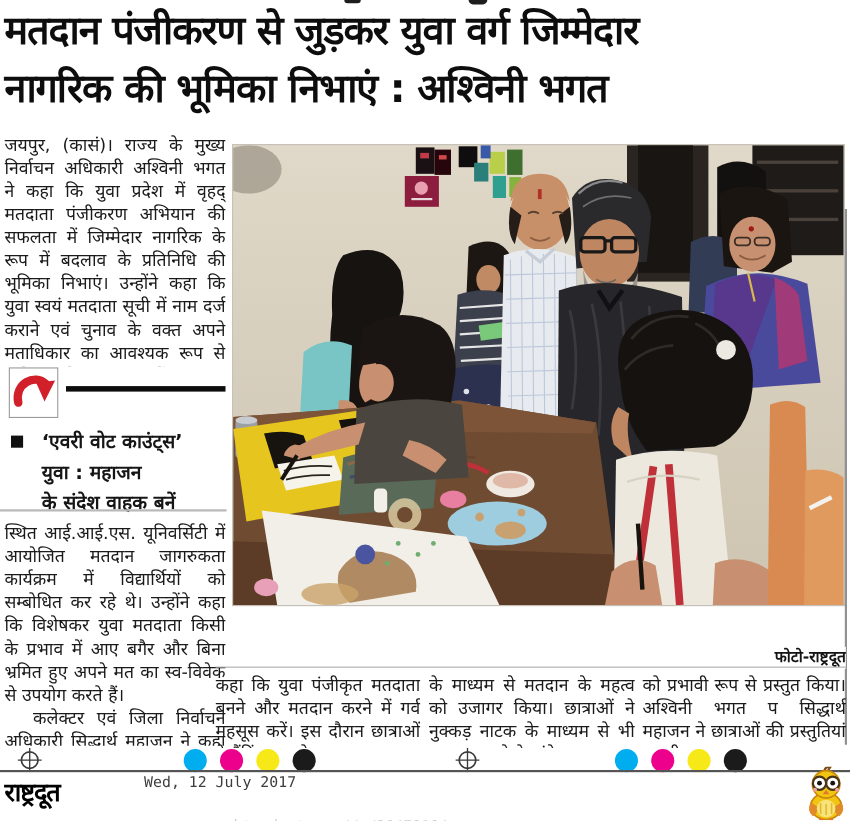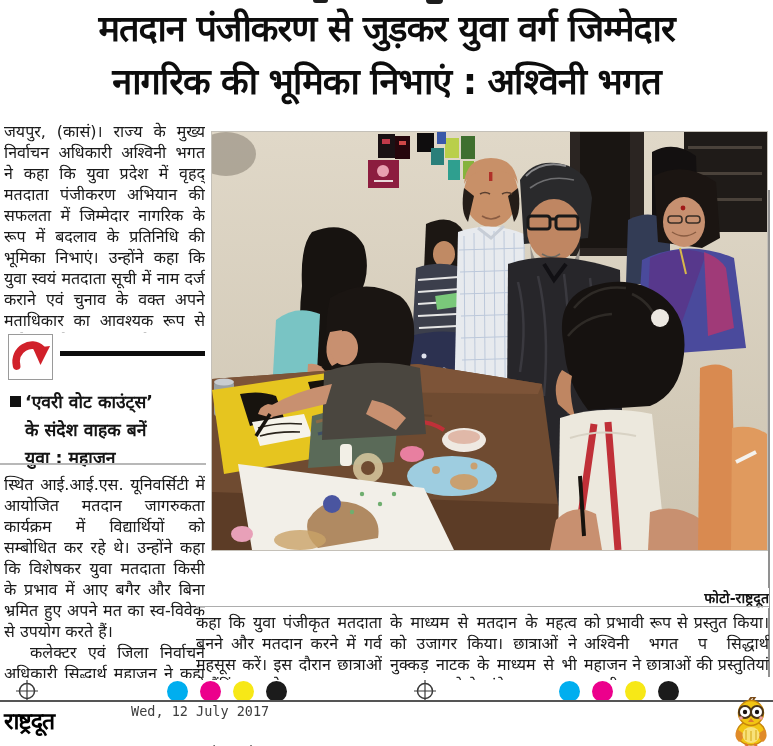--- a/index.html
+++ b/index.html
@@ -1,34 +1,34 @@
 <!DOCTYPE html>
 <html><head>
 <meta charset="utf-8">
 <style>
   html,body{margin:0;padding:0;background:#fff;}
   #page{position:relative;width:773px;height:746px;background:#ffffff;overflow:hidden;
         font-family:"DejaVu Sans",sans-serif;color:#111;}
   
   #headline{position:absolute;left:0;top:2px;width:773px;padding:0 4px;box-sizing:border-box;
             font-weight:700;color:#0d0d0d;}
-  #headline .hl{font-size:36px;line-height:53px;white-space:nowrap;letter-spacing:-1px;text-align:center;}
+  #headline .hl{font-size:36px;line-height:53px;white-space:nowrap;letter-spacing:-1px;}
   
   .bodytext{font-size:16px;line-height:21px;text-align:justify;text-justify:inter-word;color:#1a1a1a;}
   #col-left-top{position:absolute;left:4px;top:121px;width:201px;height:212px;overflow:hidden;}
   #col-left-bottom{position:absolute;left:4px;top:474px;width:201px;height:204px;overflow:hidden;}
   .indent{text-indent:26px;}
   
   #arrow-box{position:absolute;left:8px;top:334px;width:45px;height:46px;background:#fff;
              border:1.5px solid #9a9a9a;box-sizing:border-box;}
   #arrow-rule{position:absolute;left:60px;top:351px;width:145px;height:5px;background:#0d0d0d;}
   
   #pullquote{position:absolute;left:10px;top:388px;width:196px;display:flex;}
   #pq-bullet{width:11px;height:11px;background:#111;margin-top:8px;flex:0 0 11px;}
-  #pq-lines{margin-left:4px;font-weight:700;font-size:17.5px;line-height:28px;color:#151515;}
+  #pq-lines{margin-left:17px;font-weight:700;font-size:17.5px;line-height:28px;color:#151515;}
   #pq-rule{position:absolute;left:0;top:463px;width:206px;height:2px;background:#b8b8b8;}
   
   #photo{position:absolute;left:211px;top:131px;width:555px;height:418px;border:1px solid #c4c0b8;
          background:#d8cfbf;}
   #right-rule{position:absolute;left:768px;top:190px;width:2px;height:487px;background:#919191;}
   
   #caption{position:absolute;left:211px;top:552px;width:558px;height:58px;overflow:hidden;
            font-weight:700;font-size:14.2px;line-height:20px;text-align:justify;color:#141414;}
   #caption-credit{position:absolute;right:0;bottom:2px;background:#fff;padding-left:8px;font-weight:700;}
   
@@ -82,22 +82,22 @@
         <polygon points="25,13 43,11 33,31" fill="#d1202a"></polygon>
       </svg>
     </span>
   </div>
   <div id="arrow-rule"></div>
 
   <div id="pullquote">
     <span id="pq-bullet"></span>
     <div id="pq-lines">
       <div>‘एवरी वोट काउंट्स’</div>
+      <div>युवा : महाजन</div>
       <div>के संदेश वाहक बनें</div>
-      <div>युवा : महाजन</div>
     </div>
   </div>
   <div id="pq-rule"></div>
 
   <div id="col-left-bottom" class="bodytext">
     <div>स्थित आई.आई.एस. यूनिवर्सिटी में आयोजित मतदान जागरुकता कार्यक्रम में विद्यार्थियों को सम्बोधित कर रहे थे। उन्होंने कहा कि विशेषकर युवा मतदाता किसी के प्रभाव में आए बगैर और बिना भ्रमित हुए अपने मत का स्व-विवेक से उपयोग करते हैं।</div>
     <div class="indent">कलेक्टर एवं जिला निर्वाचन अधिकारी सिद्धार्थ महाजन ने कहा कि युवा सभी वर्गों के लोगों तक ‘एवरी वोट काउन्ट्स’ के संदेशवाहक बनें। उन्होंने</div>
   </div>
 
   <div id="photo">

